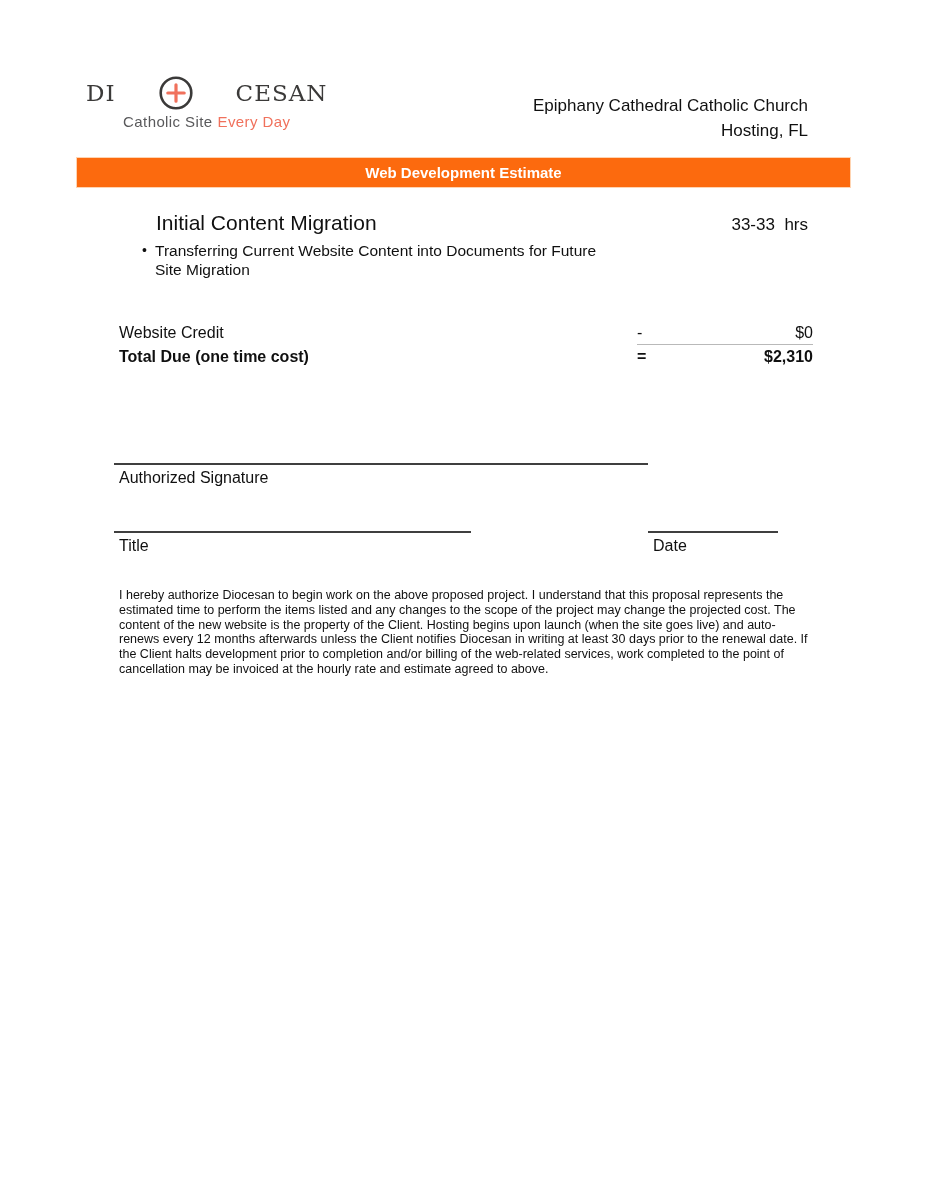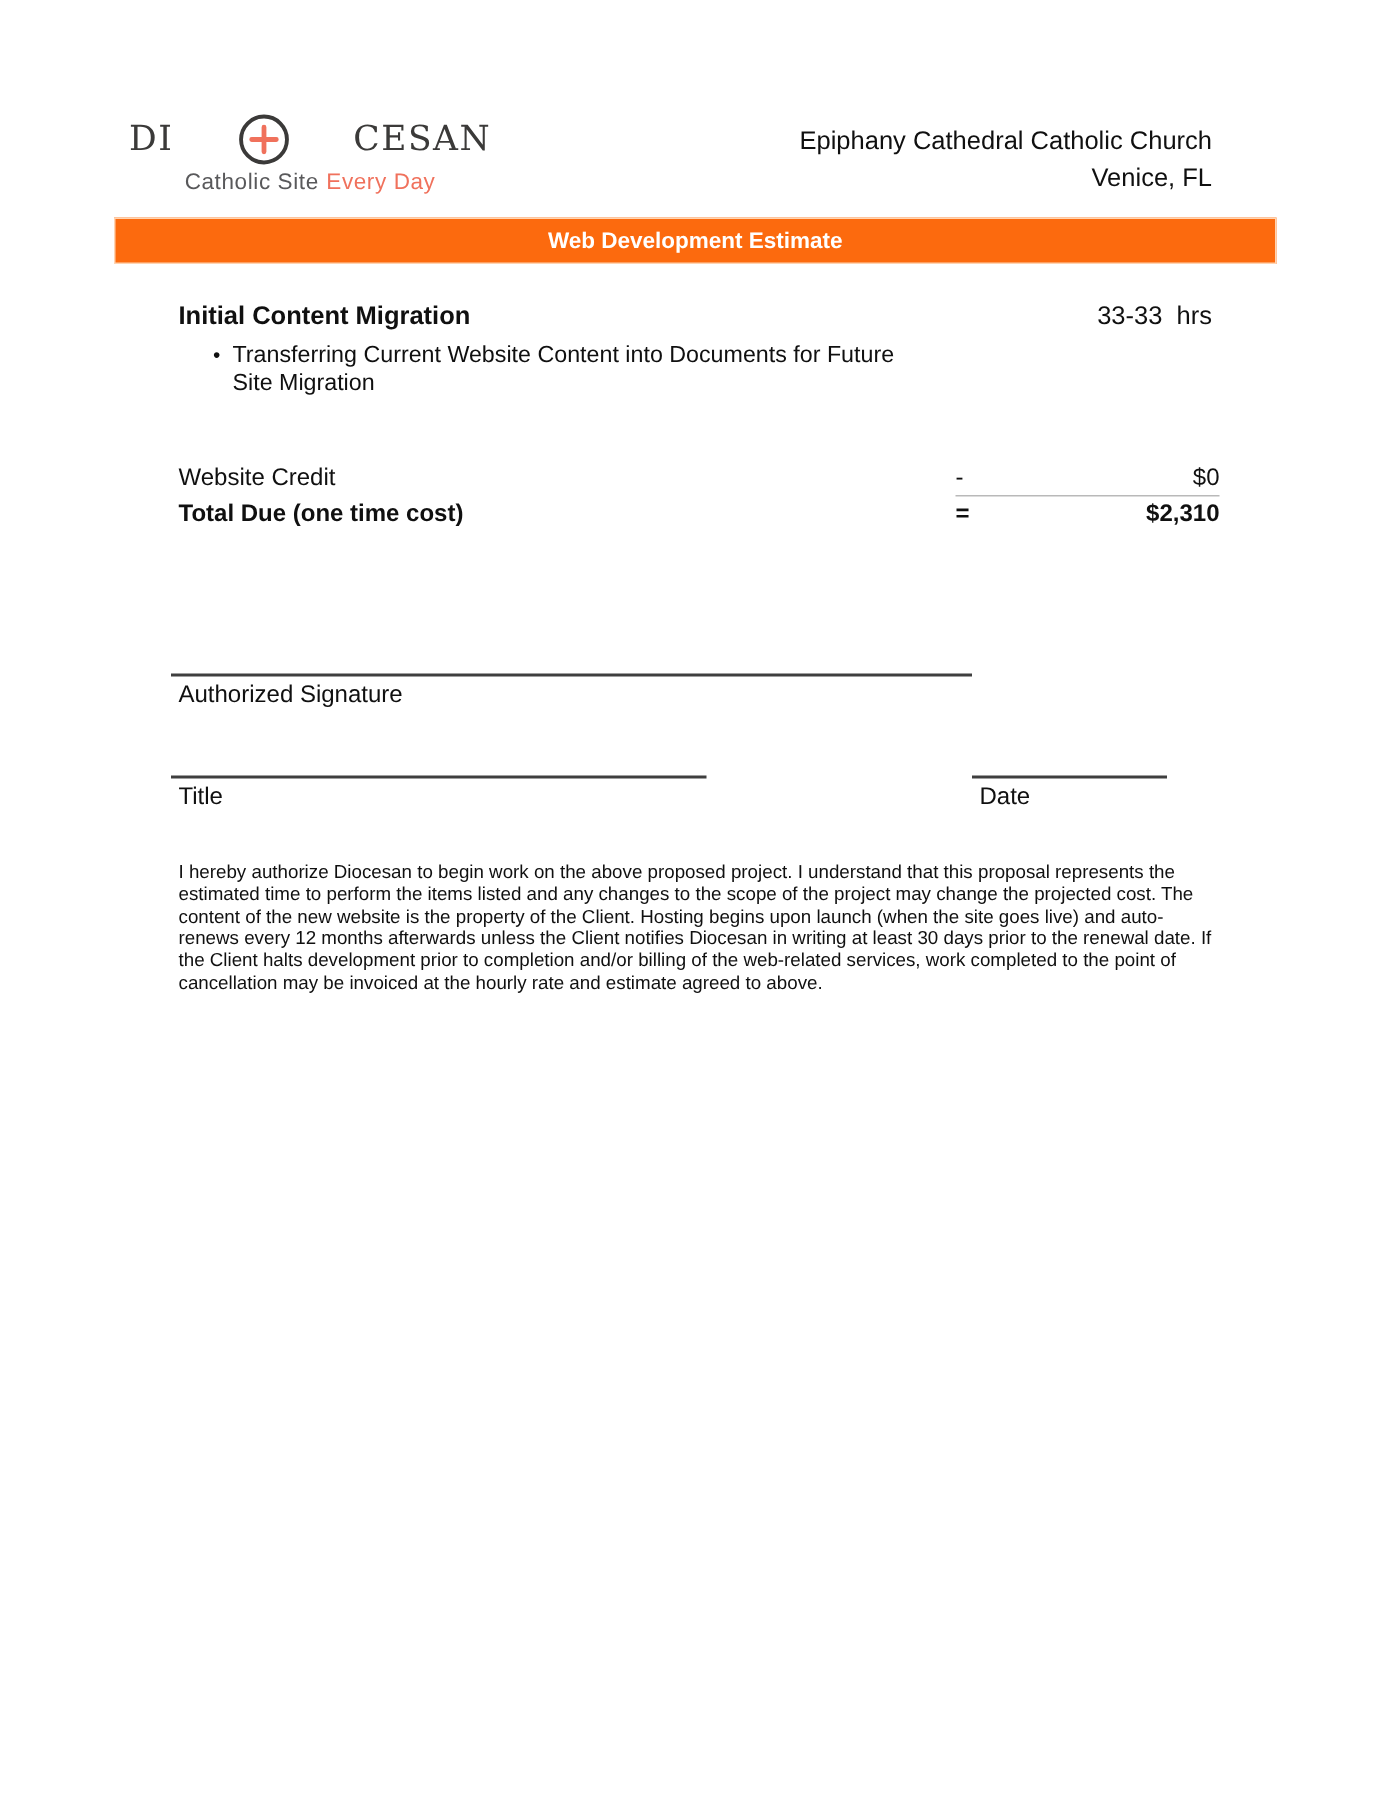--- a/index.html
+++ b/index.html
@@ -47,21 +47,21 @@
   .logo-o-svg path { stroke: var(--logo-coral); }
   .logo-tagline {
     margin-top: 2px;
     text-align: center;
     font-size: 15px;
     letter-spacing: 0.4px;
     color: var(--tagline-gray);
   }
   .logo-tagline .accent { color: var(--logo-coral); margin-left: 5px; }
   .client-block {
-    margin-top: 6px;
+    margin-top: 18px;
     text-align: right;
     font-size: 17px;
     line-height: 25px;
   }
 
   
   .banner {
     margin: 14px 76px 0;
     height: 31px;
     background: var(--banner-orange);
@@ -75,21 +75,21 @@
   }
 
   
   .item-section { margin: 24px 119px 0; }
   .item-head {
     display: flex;
     justify-content: space-between;
     align-items: baseline;
     line-height: 21px;
   }
-  .item-title { font-size: 17px; font-weight: bold; }
+  .item-title { font-size: 21px; font-weight: normal; margin-left: 37px; }
   .item-hours { font-size: 17px; white-space: pre; }
   .item-bullets { margin: 6px 0 0 23px; padding: 0; list-style: none; }
   .item-bullets li {
     position: relative;
     padding-left: 13px;
     max-width: 485px;
     font-size: 15.5px;
     line-height: 19px;
   }
   .item-bullets li::before {
@@ -145,21 +145,21 @@
   <div class="header">
     <div class="logo">
       <div class="logo-word"><span>DI</span><svg class="logo-o-svg" width="36" height="36" viewBox="0 0 36 36">
             <circle cx="18" cy="18" r="15.3" fill="none" stroke-width="2.6"></circle>
             <path d="M18 9.8 V26.2 M9.8 18 H26.2" fill="none" stroke-width="3.2" stroke-linecap="round"></path>
           </svg><span>CESAN</span></div>
       <div class="logo-tagline"><span>Catholic Site</span><span class="accent">Every Day</span></div>
     </div>
     <div class="client-block">
       <div>Epiphany Cathedral Catholic Church</div>
-      <div>Venice, FL</div>
+      <div>Hosting, FL</div>
     </div>
   </div>
 
   <div class="banner">
     <span>Web Development Estimate</span>
   </div>
 
   <div class="item-section">
     <div class="item-head">
       <span class="item-title">Initial Content Migration</span>

